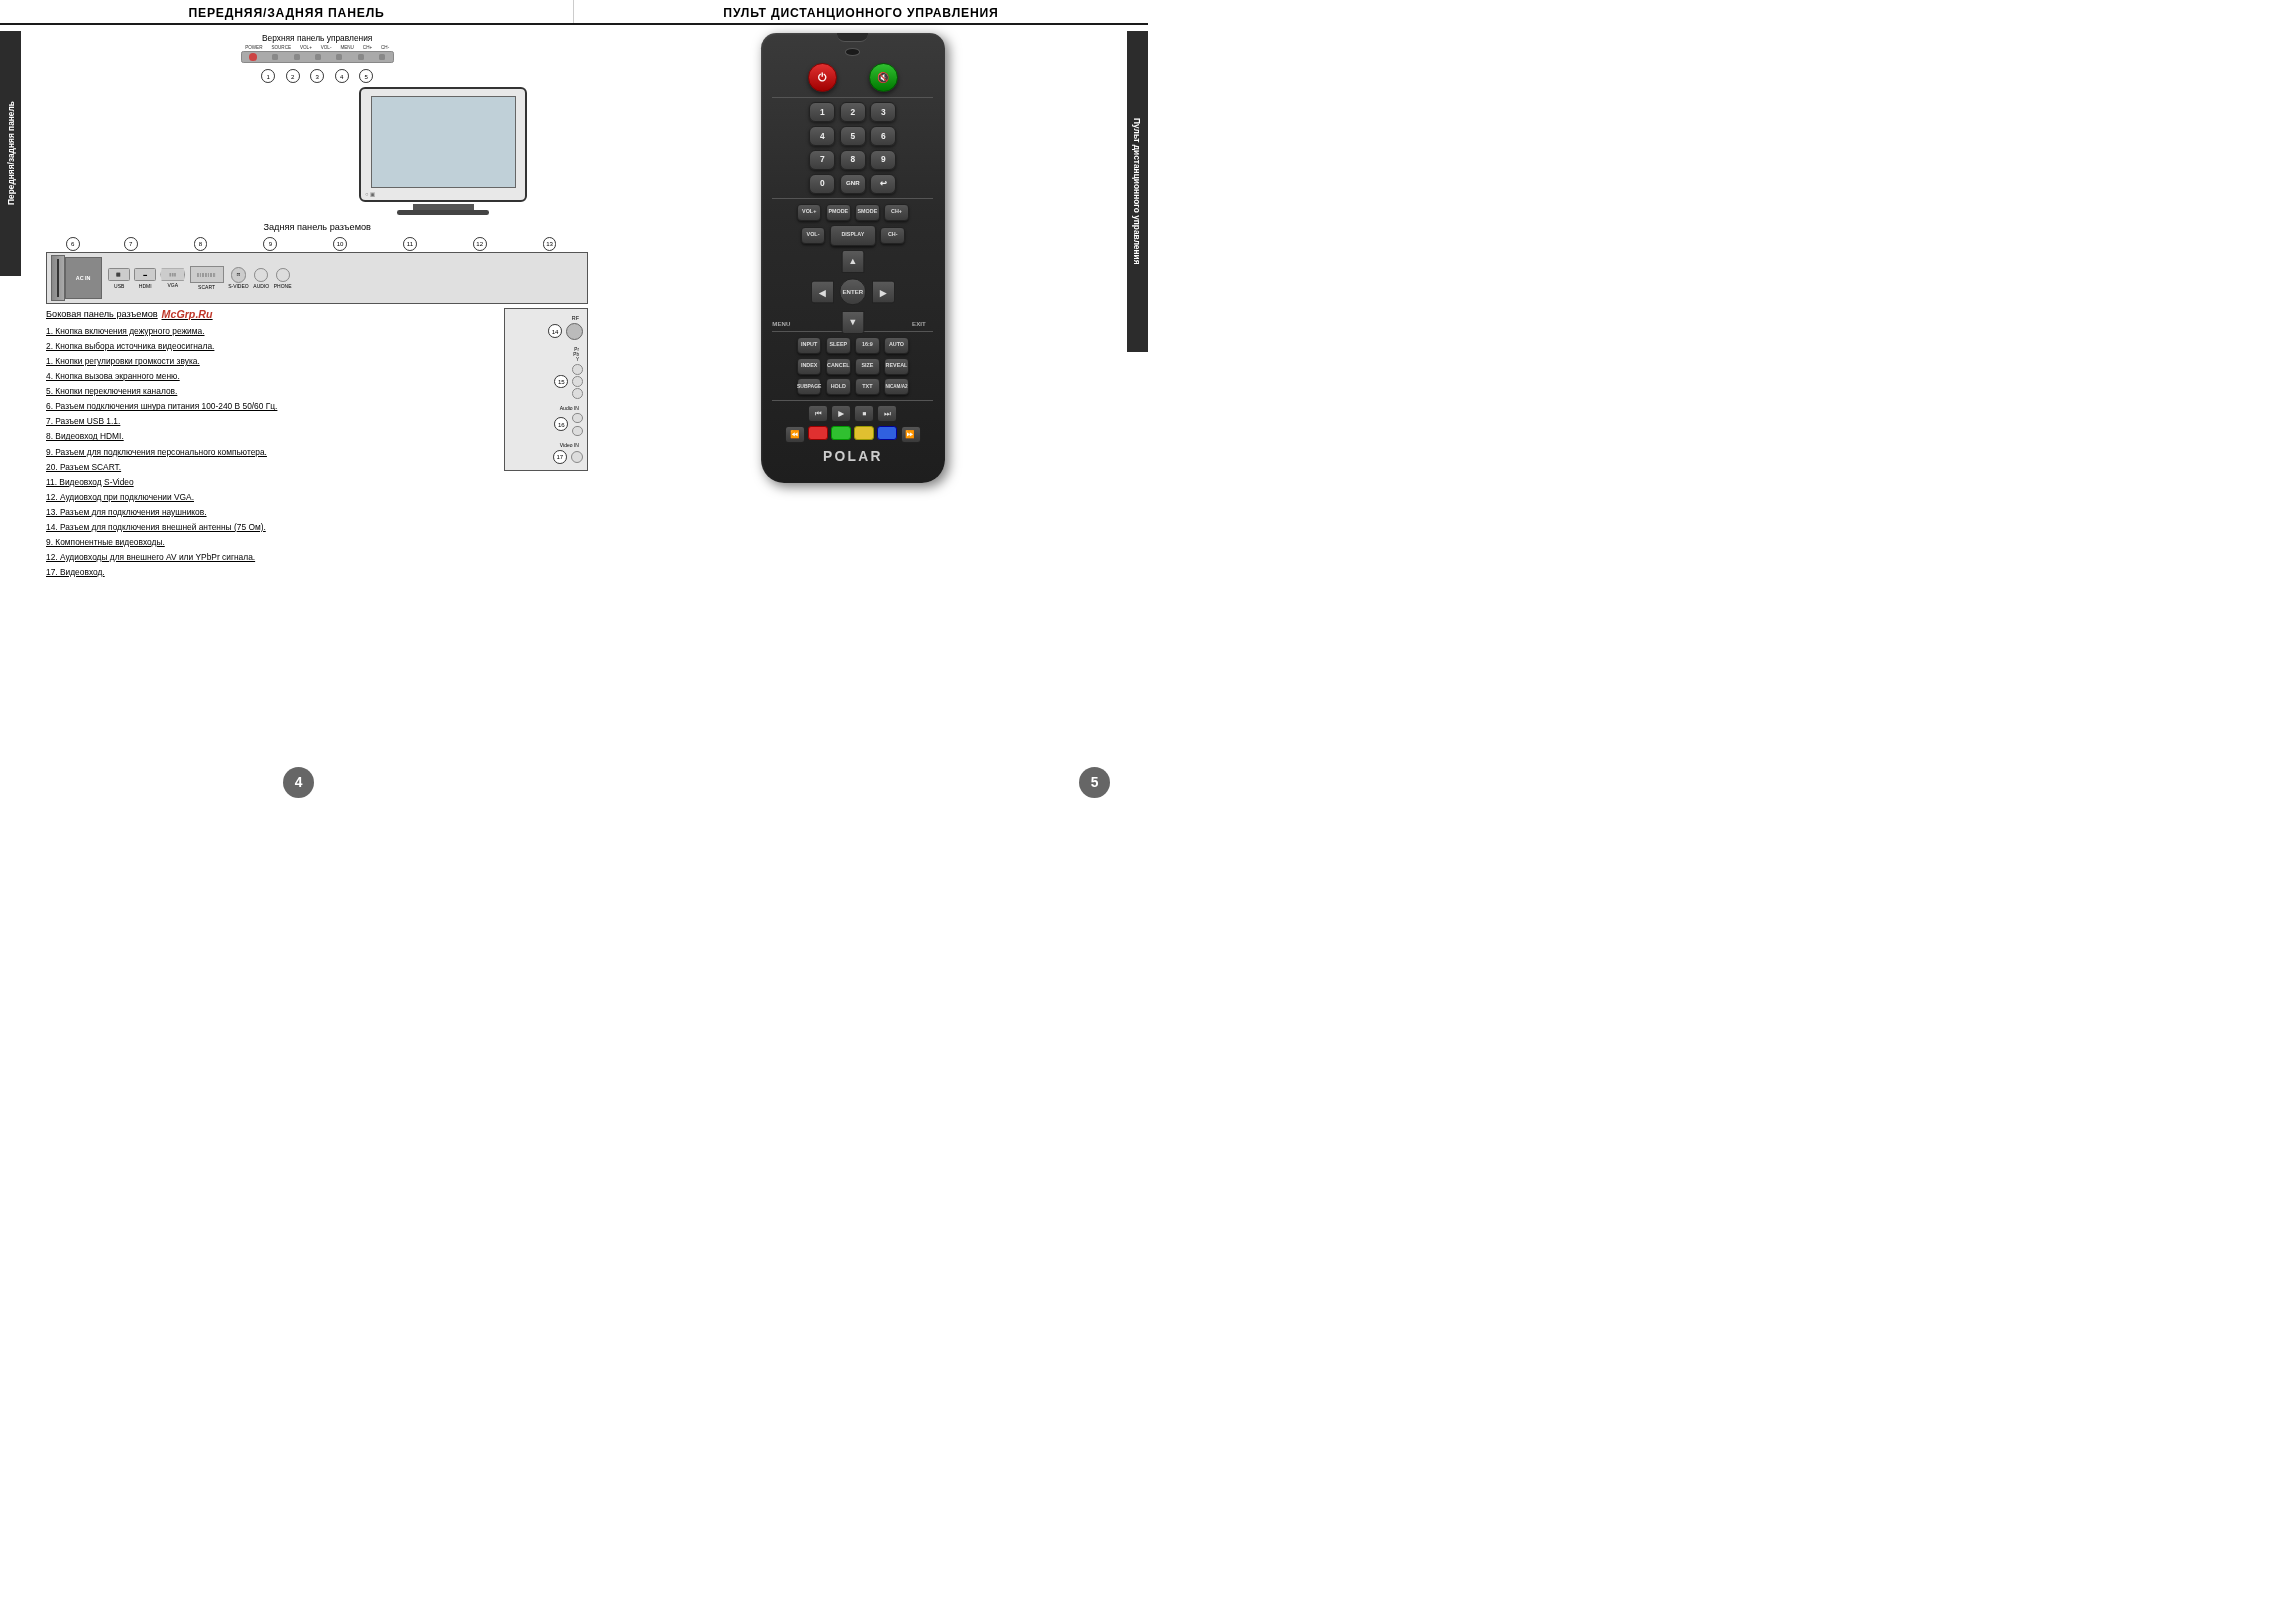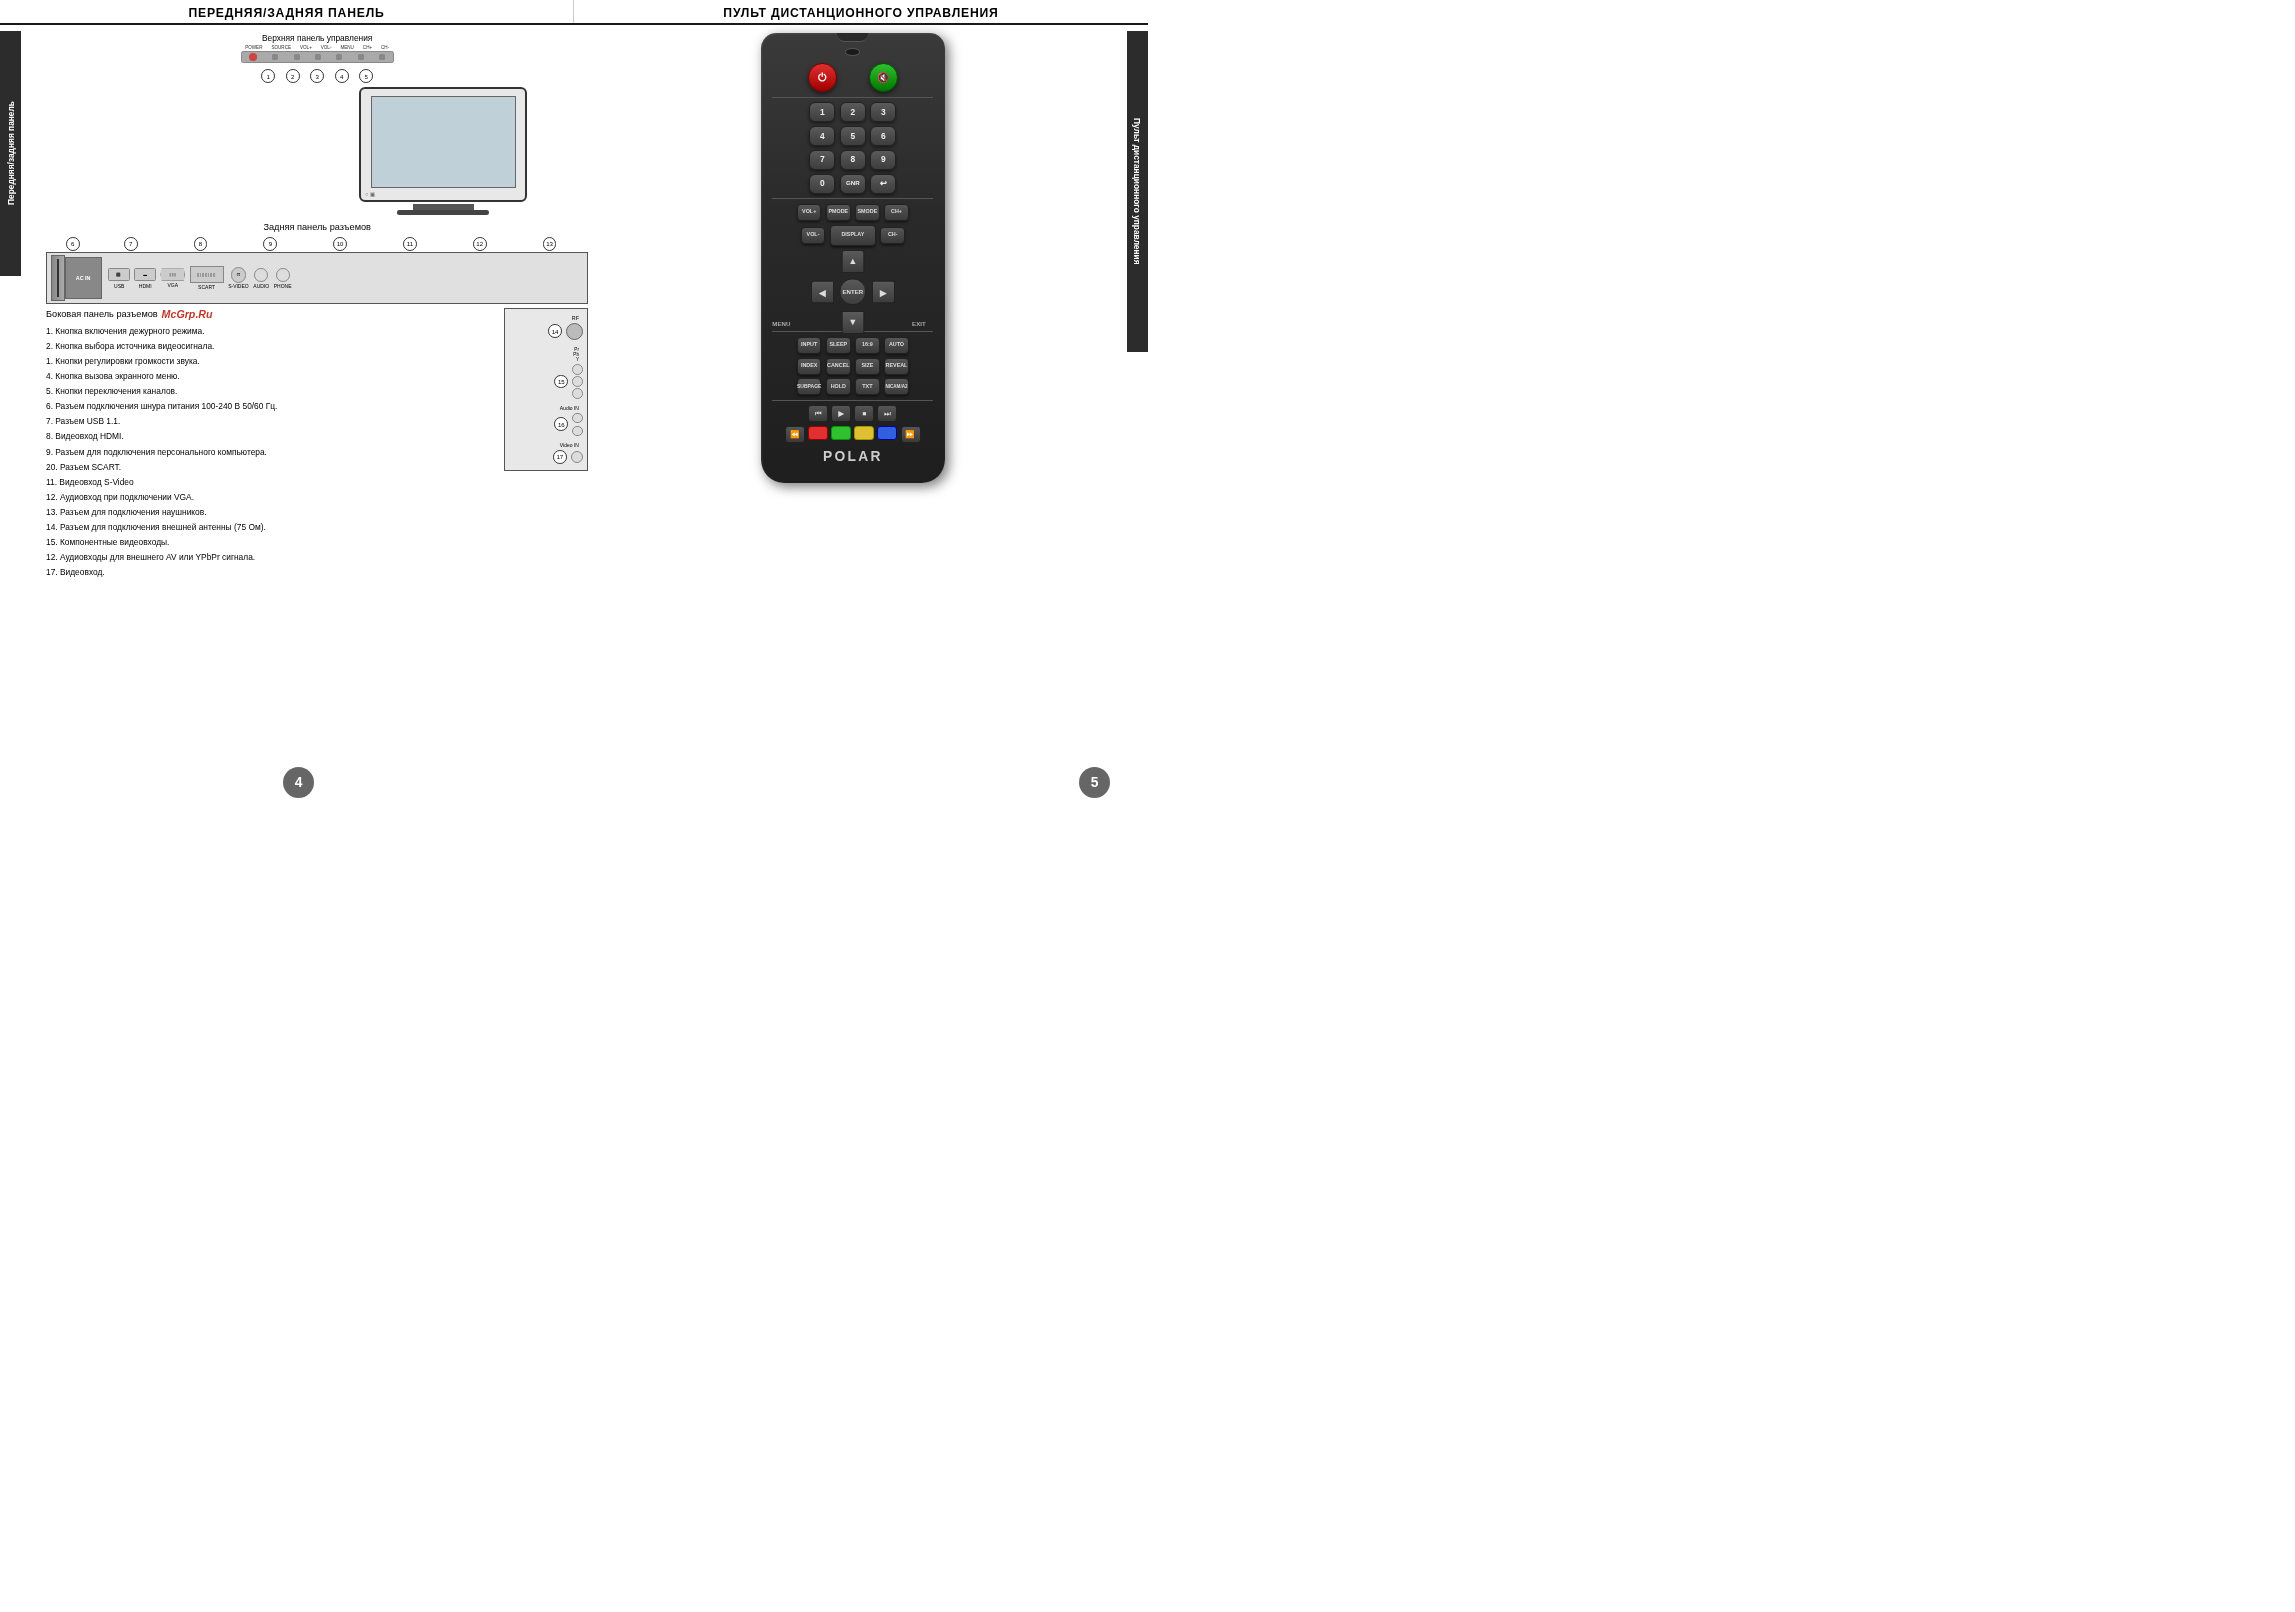--- a/index.html
+++ b/index.html
@@ -526,41 +526,41 @@
 
         <div style="display:flex;flex-direction:column;align-items:center;margin:0 2.3px;">
           <div style="width:13.8px;height:13.8px;border-radius:50%;background:#ddd;border:1.5px solid #888;"></div>
           <span style="font-size:5px;margin-top:0.8px;">PHONE</span>
         </div>
       </div>
     </div>
 
     <div class="side-panel-side">
 
-      <div style="flex:1; padding-right:7.7px;">
+      <div style="flex:1; padding-right:7.7px;text-decoration:underline;">
         <div style="display:flex; align-items:center; margin-bottom:3.1px;">
           <span class="side-panel-label" style="margin:0;">Боковая панель разъемов</span>
           <span class="watermark">McGrp.Ru</span>
         </div>
         <div class="desc-list">
           <p>1. Кнопка включения дежурного режима.</p>
           <p>2. Кнопка выбора источника видеосигнала.</p>
           <p>1. Кнопки регулировки громкости звука.</p>
           <p>4. Кнопка вызова экранного меню.</p>
           <p>5. Кнопки переключения каналов.</p>
           <p>6. Разъем подключения шнура питания 100-240 В 50/60 Гц.</p>
           <p>7. Разъем USB 1.1.</p>
           <p>8. Видеовход HDMI.</p>
           <p>9. Разъем для подключения персонального компьютера.</p>
           <p>20. Разъем SCART.</p>
           <p>11. Видеовход S-Video</p>
           <p>12. Аудиовход при подключении VGA.</p>
           <p>13. Разъем для подключения наушников.</p>
           <p>14. Разъем для подключения внешней антенны (75 Ом).</p>
-          <p>15. Компонентные видеовходы.</p>
+          <p>9. Компонентные видеовходы.</p>
           <p>12. Аудиовходы для внешнего AV или YPbPr сигнала.</p>
           <p>17. Видеовход.</p>
         </div>
       </div>
 
       <div style="width:84px; border:1.5px solid #555; background:#e8e8e8; padding:6.1px 4.6px; flex-shrink:0;">
 
         <div style="text-align:right; font-size:5.4px; margin-bottom:1.5px; padding-right:3.8px;">RF</div>
         <div style="display:flex; align-items:center; margin-bottom:7.7px; justify-content:flex-end;">
           <div class="circle-num" style="margin-right:3.8px;">14</div>

